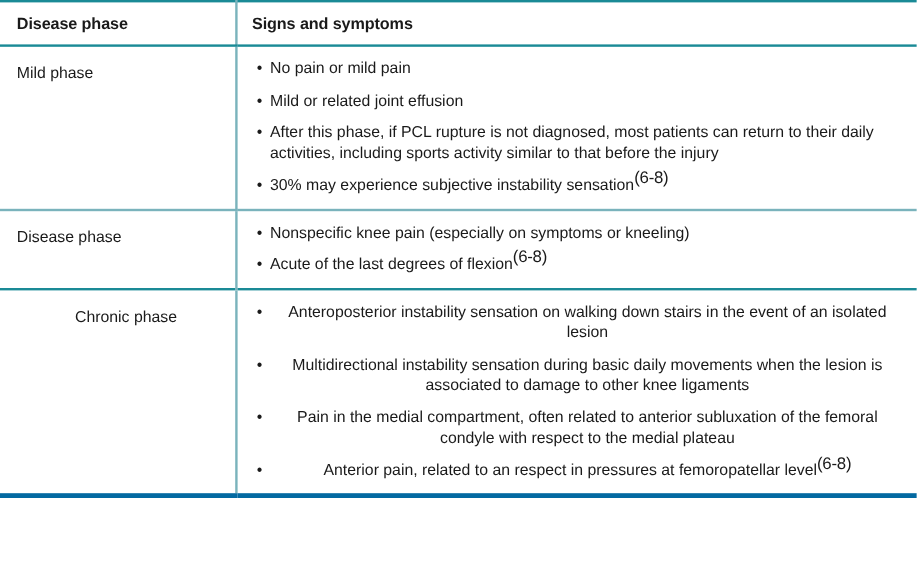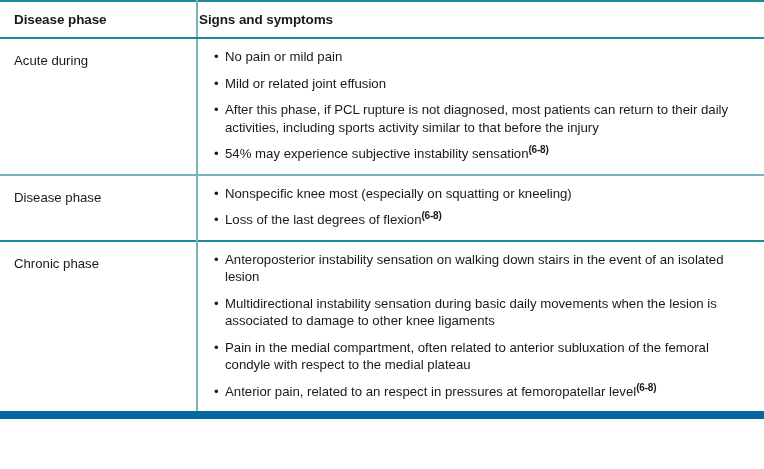--- a/index.html
+++ b/index.html
@@ -40,30 +40,31 @@
   th.th-phase {
     border-right: 2px solid #7ab3bc;
   }
   .th-inner {
     font-size: 13.5px;
     font-weight: bold;
     letter-spacing: -0.1px;
     padding: 9px 0 9px 14px;
     line-height: 17px;
   }
-  .th-inner.signs { padding-left: 1px; }
+  .th-inner.signs { padding-left: 12px; }
 
   
   tbody td {
     padding: 0;
     vertical-align: top;
     border-bottom: 2px solid #7ab3bc;
   }
   tbody tr:last-child td {
-    border-bottom: 8px solid #0369a1;
+    border-bottom: 4px solid #0369a1;
+    text-align: center;
   }
   tbody td.td-phase {
     border-right: 2px solid #7ab3bc;
   }
 
   tbody tr.row-chronic td {
     border-top: 2px solid #1a8a96;
   }
   tbody tr.row-subacute td {
     border-bottom: none;
@@ -92,24 +93,24 @@
   ul.symptom-list li:last-child {
     margin-bottom: 0;
   }
   ul.symptom-list li .bullet-dot {
     position: absolute;
     left: 0;
     top: 0;
     line-height: 17.5px;
   }
   .cite {
-    font-size: 10px;
+    font-size: 14px;
     vertical-align: super;
     line-height: 0;
-    font-weight: bold;
+    font-weight: normal;
     letter-spacing: -0.2px;
   }
 </style>
 </head>
 <body>
 
 <div class="table-wrap">
   <table class="phase-table">
     <colgroup>
       <col class="col-phase">
@@ -122,51 +123,51 @@
         </th>
         <th class="th-signs">
           <div class="th-inner signs">Signs and symptoms</div>
         </th>
       </tr>
     </thead>
     <tbody>
 
       <tr class="row-acute">
         <td class="td-phase">
-          <div class="phase-label">Acute during</div>
+          <div class="phase-label">Mild phase</div>
         </td>
         <td class="td-signs">
           <ul class="symptom-list">
             <li>
               <span class="bullet-dot">•</span><span>No pain or mild pain</span><span class="cite"></span>
             </li>
             <li>
               <span class="bullet-dot">•</span><span>Mild or related joint effusion</span><span class="cite"></span>
             </li>
             <li>
               <span class="bullet-dot">•</span><span>After this phase, if PCL rupture is not diagnosed, most patients can return to their daily activities, including sports activity similar to that before the injury</span><span class="cite"></span>
             </li>
             <li>
-              <span class="bullet-dot">•</span><span>54% may experience subjective instability sensation</span><span class="cite">(6-8)</span>
+              <span class="bullet-dot">•</span><span>30% may experience subjective instability sensation</span><span class="cite">(6-8)</span>
             </li>
           </ul>
         </td>
       </tr>
 
       <tr class="row-subacute">
         <td class="td-phase">
           <div class="phase-label">Disease phase</div>
         </td>
         <td class="td-signs">
           <ul class="symptom-list">
             <li>
-              <span class="bullet-dot">•</span><span>Nonspecific knee most (especially on squatting or kneeling)</span><span class="cite"></span>
+              <span class="bullet-dot">•</span><span>Nonspecific knee pain (especially on symptoms or kneeling)</span><span class="cite"></span>
             </li>
             <li>
-              <span class="bullet-dot">•</span><span>Loss of the last degrees of flexion</span><span class="cite">(6-8)</span>
+              <span class="bullet-dot">•</span><span>Acute of the last degrees of flexion</span><span class="cite">(6-8)</span>
             </li>
           </ul>
         </td>
       </tr>
 
       <tr class="row-chronic">
         <td class="td-phase">
           <div class="phase-label">Chronic phase</div>
         </td>
         <td class="td-signs">

